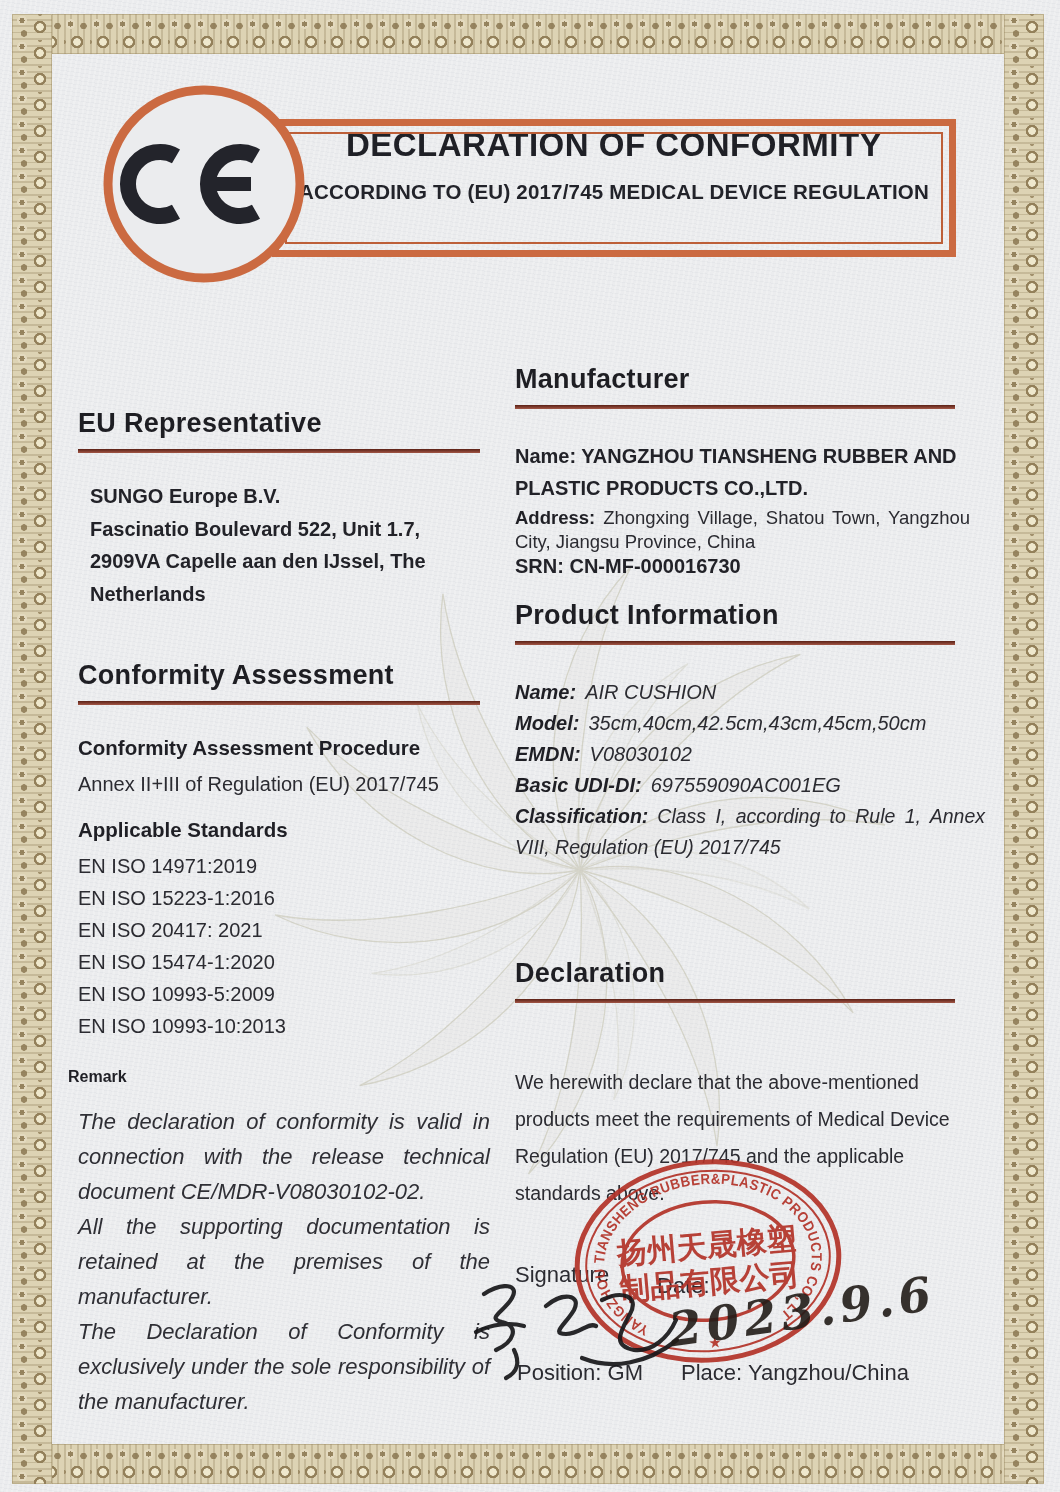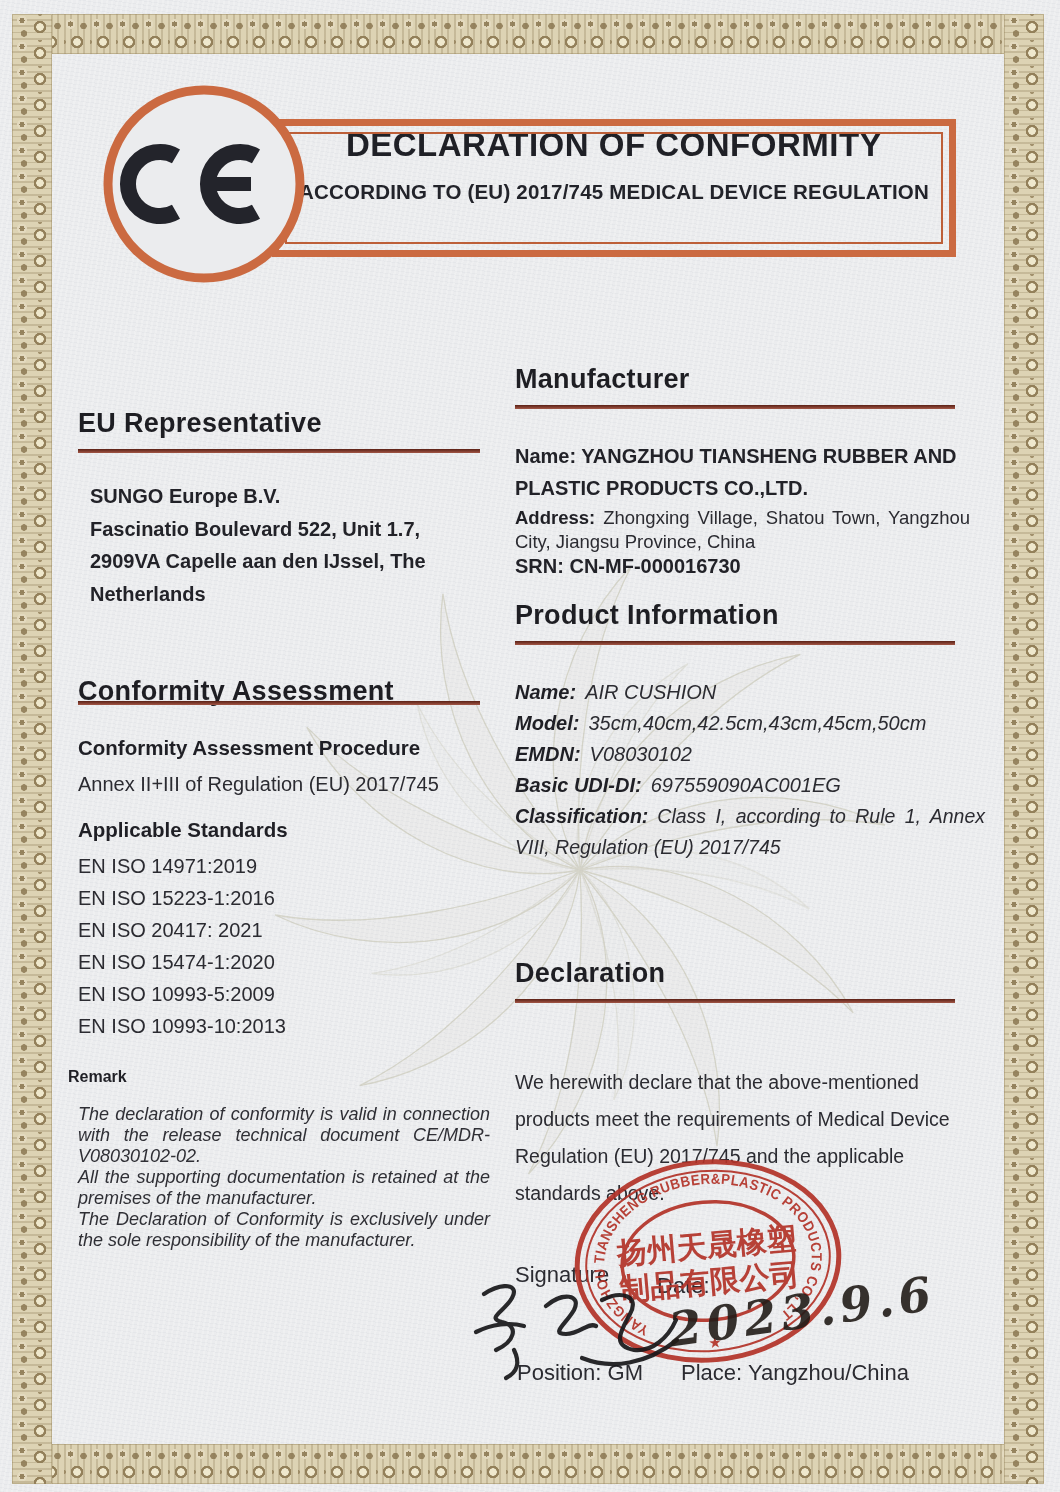--- a/index.html
+++ b/index.html
@@ -56,21 +56,21 @@
   .reg-line{font-size:20px;line-height:32px;color:#2b2b31;}
   .mini-heading{font-weight:bold;font-size:20.5px;color:#1f1f25;}
 
   .mf-name{font-weight:bold;font-size:20px;line-height:32px;width:455px;color:#222228;}
   .mf-address{font-size:18.5px;line-height:23.5px;width:455px;text-align:justify;color:#2b2b31;}
   .mf-address .lbl{font-weight:bold;color:#1f1f25;}
   .pi-line{font-size:20px;line-height:31px;width:470px;color:#2b2b31;}
   .pi-line .lbl{font-weight:bold;color:#1f1f25;margin-right:9px;}
   .pi-class{text-align:justify;font-size:19.5px;}
   .decl-text{font-size:19.5px;line-height:37px;width:462px;color:#2b2b31;}
-  .remark-p{font-style:italic;font-size:18px;line-height:21px;width:412px;text-align:justify;margin:0;color:#2f2f35;}
+  .remark-p{font-style:italic;font-size:22px;line-height:35px;width:412px;text-align:justify;margin:0;color:#2f2f35;}
   .sig-label{font-size:22px;color:#2b2b31;}
 
   .stamp{position:absolute;left:568px;top:1156px;z-index:6;opacity:.92;transform:rotate(-5deg);}
   .signature-svg{position:absolute;left:462px;top:1272px;z-index:7;}
   .date-hand{
     position:absolute;left:668px;top:1284px;z-index:7;
     font-family:"DejaVu Serif",serif;font-style:italic;font-weight:600;
     font-size:47px;letter-spacing:5px;color:#221c18;transform:rotate(-8deg);opacity:.9;
   }
   .watermark{position:absolute;left:170px;top:520px;z-index:0;opacity:.5;}
@@ -128,21 +128,21 @@
 
     <div class="abs sec-heading" style="left:78px;top:408px;">EU Representative</div>
     <div class="abs rule" style="left:78px;top:449px;width:402px;"></div>
     <div class="abs" style="left:90px;top:480px;">
       <div class="bold-line">SUNGO Europe B.V.</div>
       <div class="bold-line">Fascinatio Boulevard 522, Unit 1.7,</div>
       <div class="bold-line">2909VA Capelle aan den IJssel, The</div>
       <div class="bold-line">Netherlands</div>
     </div>
 
-    <div class="abs sec-heading" style="left:78px;top:660px;margin-top:16px;">Conformity Assessment</div>
+    <div class="abs sec-heading" style="left:78px;top:660px;">Conformity Assessment</div>
     <div class="abs rule" style="left:78px;top:701px;width:402px;"></div>
     <div class="abs mini-heading" style="left:78px;top:736px;">Conformity Assessment Procedure</div>
     <div class="abs reg-line" style="left:78px;top:768px;">Annex II+III of Regulation (EU) 2017/745</div>
     <div class="abs mini-heading" style="left:78px;top:818px;">Applicable Standards</div>
     <div class="abs" style="left:78px;top:850px;">
       <div class="reg-line">EN ISO 14971:2019</div>
       <div class="reg-line">EN ISO 15223-1:2016</div>
       <div class="reg-line">EN ISO 20417: 2021</div>
       <div class="reg-line">EN ISO 15474-1:2020</div>
       <div class="reg-line">EN ISO 10993-5:2009</div>

